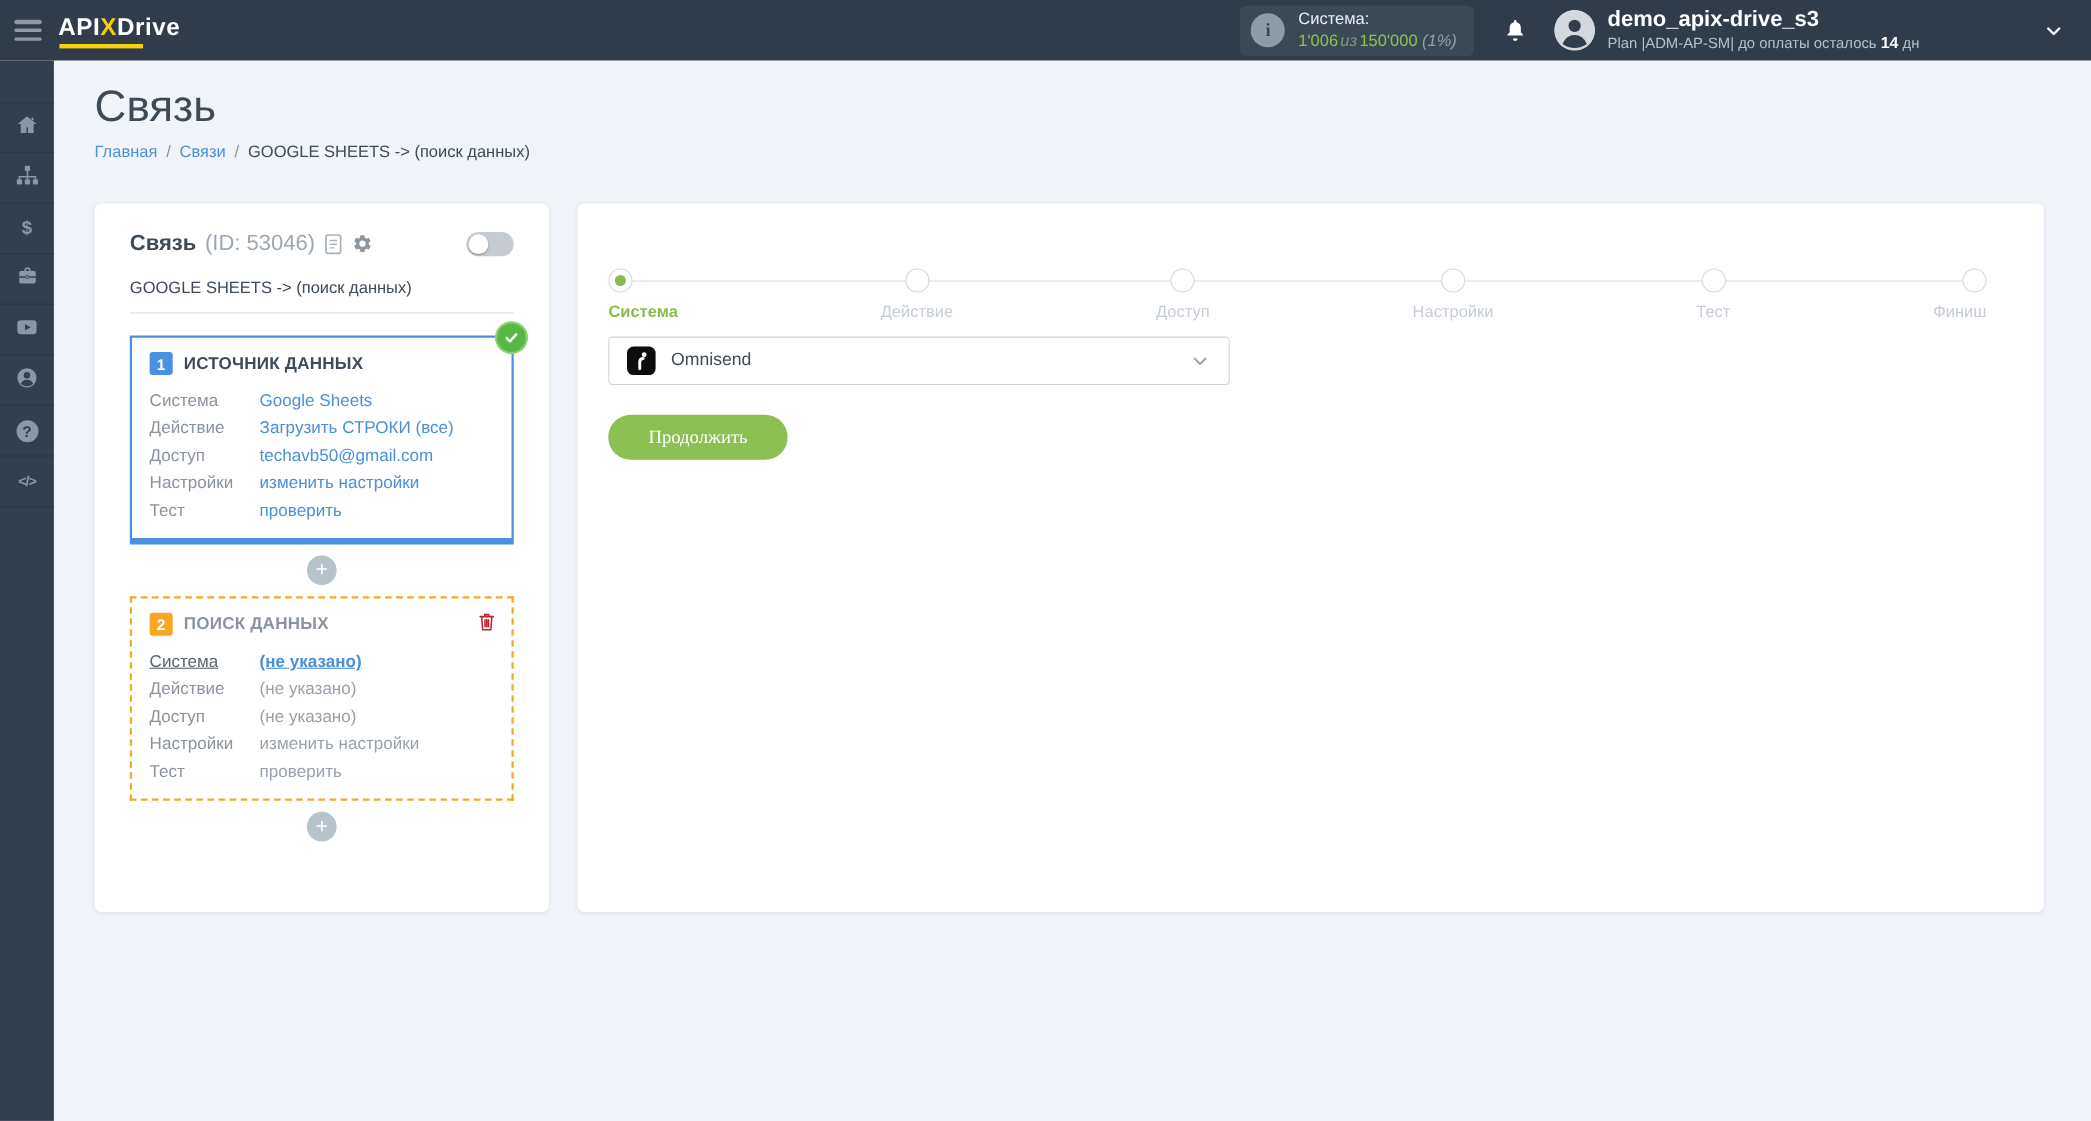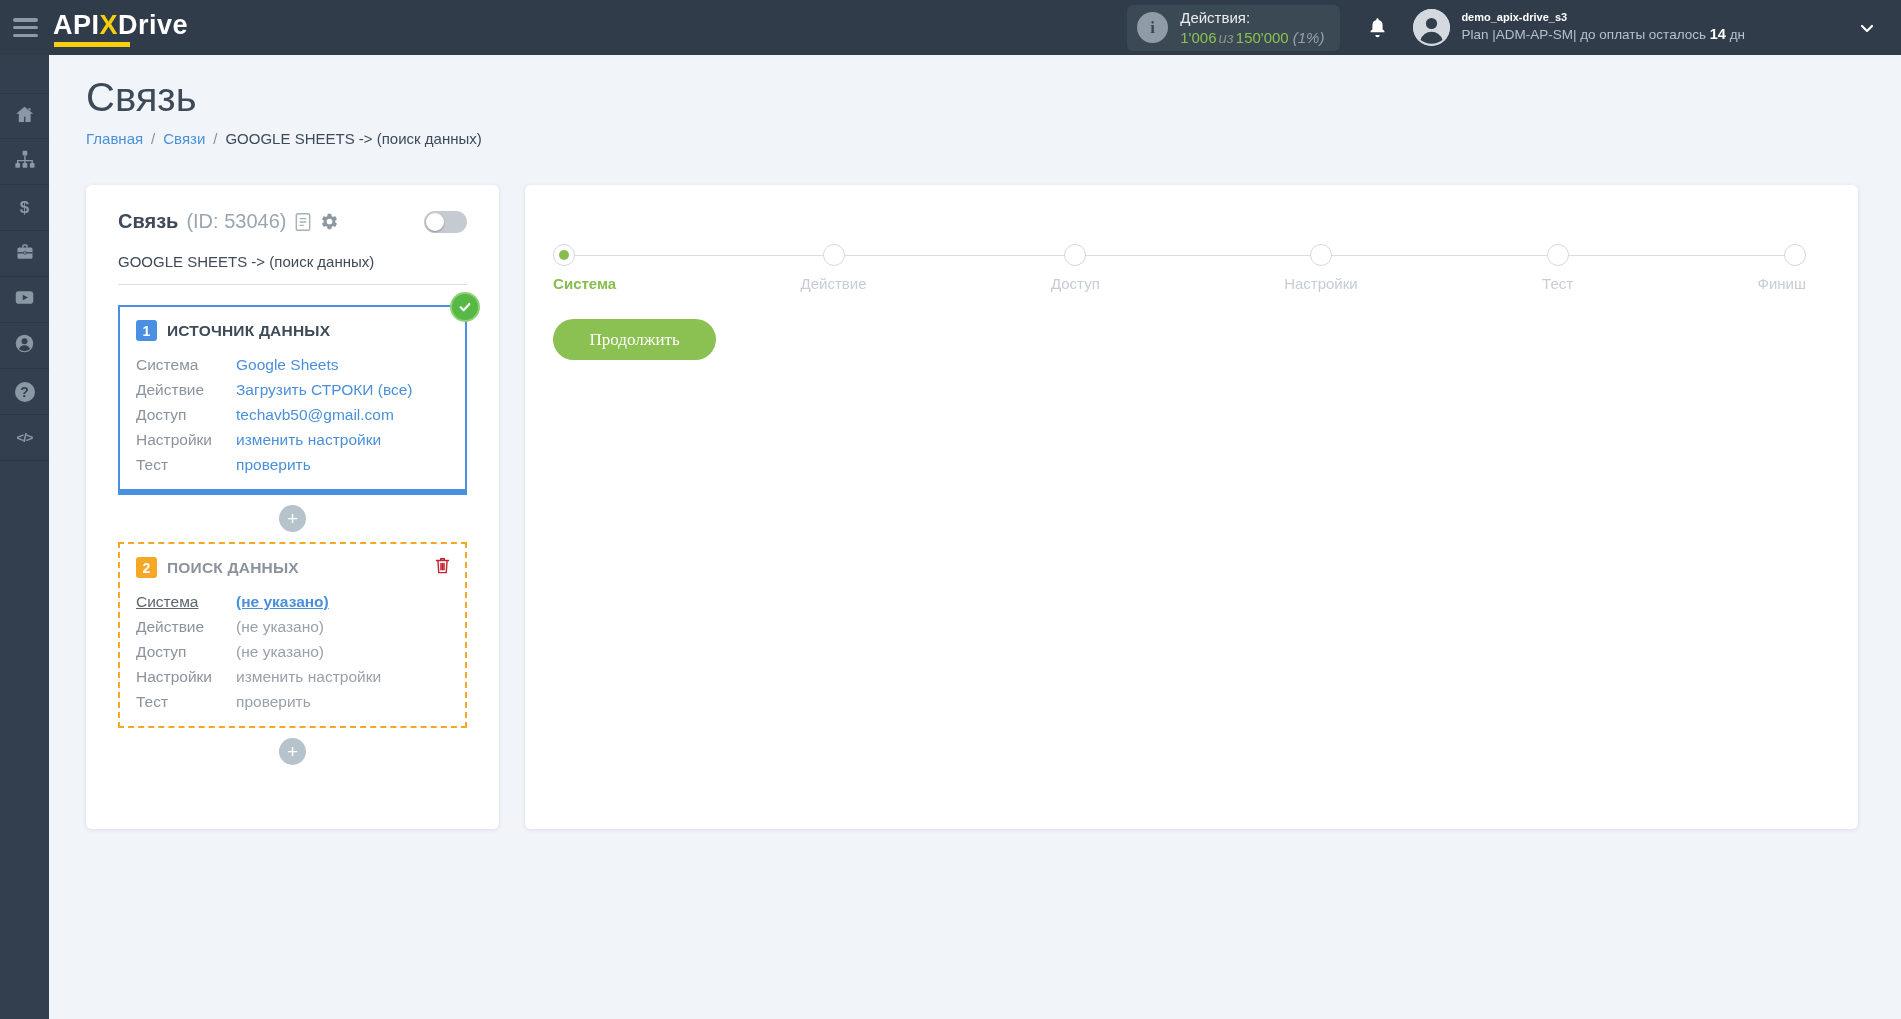--- a/index.html
+++ b/index.html
@@ -12,21 +12,21 @@
   }
   .page { position:relative; width:1901px; height:1019px; }
 
   
   .header {
     position:absolute; top:0; left:0; width:1901px; height:55px;
     background:#303c49; display:flex; align-items:center; z-index:20;
   }
   .hamburger { width:25px; height:19px; margin-left:13px; display:flex; flex-direction:column; justify-content:space-between; cursor:pointer; }
   .hamburger span { display:block; height:3.5px; border-radius:2px; background:#8e99a4; }
-  .logo { margin-left:15px; font-size:27px; font-weight:bold; color:#ffffff; position:relative; letter-spacing:0.5px; cursor:pointer; line-height:1; padding-bottom:5px; }
+  .logo { margin-left:15px; font-size:22px; font-weight:bold; color:#ffffff; position:relative; letter-spacing:0.5px; cursor:pointer; line-height:1; padding-bottom:5px; }
   .logo::after { content:""; position:absolute; left:1px; bottom:-3px; width:76px; height:4.5px; background:#f7cf0d; }
   .logo .x { color:#f7cf0d; }
 
   .header-right { margin-left:auto; display:flex; align-items:center; }
   .actions-badge {
     background:#3b4954; border-radius:6px; height:46px;
     display:flex; align-items:center; padding:0 16px 0 10px; cursor:default;
   }
   .info-circle {
     width:31px; height:31px; border-radius:50%; background:#8f9ca8;
@@ -39,21 +39,21 @@
   .actions-counter .num { color:#8cc152; }
   .actions-counter .of { color:#87937f; font-style:italic; padding:0 2px; }
   .actions-counter .pct { color:#93a0ac; font-style:italic; padding-left:4px; }
 
   .bell { margin-left:26px; cursor:pointer; display:flex; }
   .avatar {
     width:37px; height:37px; border-radius:50%; background:#d3d9de;
     margin-left:24px; display:flex; align-items:center; justify-content:center; overflow:hidden; cursor:pointer;
   }
   .user-block { margin-left:11px; line-height:1.25; cursor:pointer; }
-  .user-name { color:#ffffff; font-size:11px; font-weight:bold; }
+  .user-name { color:#ffffff; font-size:20px; font-weight:bold; }
   .user-plan { color:#b4c0cc; font-size:13.5px; }
   .user-plan b { color:#ffffff; font-size:14.5px; }
   .header-chevron { margin-left:112px; margin-right:24px; cursor:pointer; display:flex; }
 
   
   .sidebar {
     position:absolute; left:0; top:55px; width:49px; height:964px;
     background:#333f4e; display:flex; flex-direction:column; padding-top:38px;
   }
   .side-item {
@@ -172,21 +172,21 @@
         <span></span>
       </div>
     <div class="logo"><span>API</span><span class="x">X</span><span>Drive</span></div>
 
     <div class="header-right">
       <div class="actions-badge">
         <div class="info-circle">
             <span>i</span>
           </div>
         <div class="actions-text">
-          <span class="actions-title">Действия:</span>
+          <span class="actions-title">Система:</span>
           <span class="actions-counter"><span class="num">1'006</span><span class="of">из</span><span class="num">150'000</span><span class="pct">(1%)</span></span>
         </div>
       </div>
 
       <div class="bell">
         <svg width="23" height="23" viewBox="0 0 24 24">
             <path d="M12 22.2a2.3 2.3 0 0 0 2.3-2.3H9.7A2.3 2.3 0 0 0 12 22.2zm7.2-5.3v-1.2l-1.9-1.9v-4.2a5.4 5.4 0 0 0-4.1-5.3v-.8a1.2 1.2 0 1 0-2.4 0v.8a5.4 5.4 0 0 0-4.1 5.3v4.2l-1.9 1.9v1.2z" fill="#ffffff"></path>
           </svg>
       </div>
 
@@ -400,19 +400,33 @@
               <span class="step-label">Тест</span>
             </div>
             <div class="step">
               <span class="step-circle"></span>
               <span class="step-label">Финиш</span>
             </div>
           </div>
         </div>
 
 
+        <div class="system-select">
+          <span class="system-logo">
+            <svg width="26" height="26" viewBox="0 0 26 26">
+                <circle cx="15.6" cy="7.4" r="2.2" fill="#ffffff"></circle>
+                <path d="M11.6 20.2v-6c0-2 1.2-3.3 3.1-3.3" stroke="#ffffff" stroke-width="2.7" fill="none" stroke-linecap="round"></path>
+              </svg>
+          </span>
+          <span class="system-name">Omnisend</span>
+          <span class="select-chevron">
+            <svg width="20" height="20" viewBox="0 0 24 24">
+                <path d="M6 9.5l6 6 6-6" stroke="#9aa5af" stroke-width="2" fill="none" stroke-linecap="round" stroke-linejoin="round"></path>
+              </svg>
+          </span>
+        </div>
 
         <button class="continue-btn">Продолжить</button>
       </div>
 
     </div>
   </div>
 </div>
 
 </body></html>

